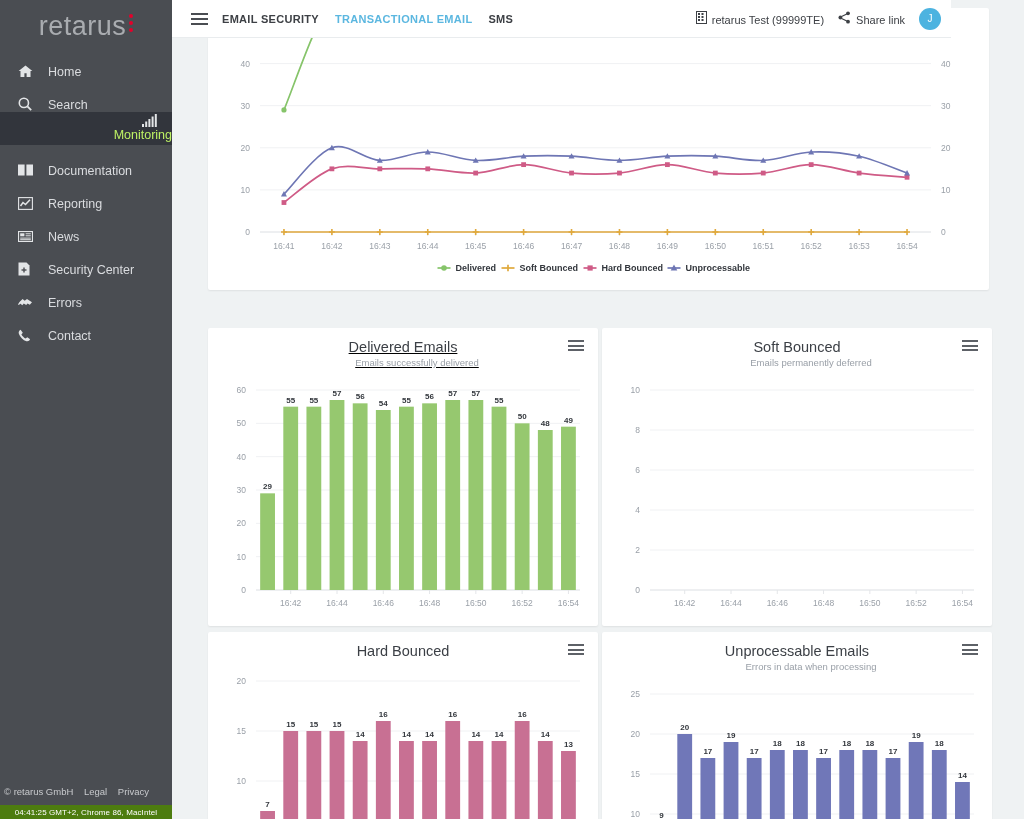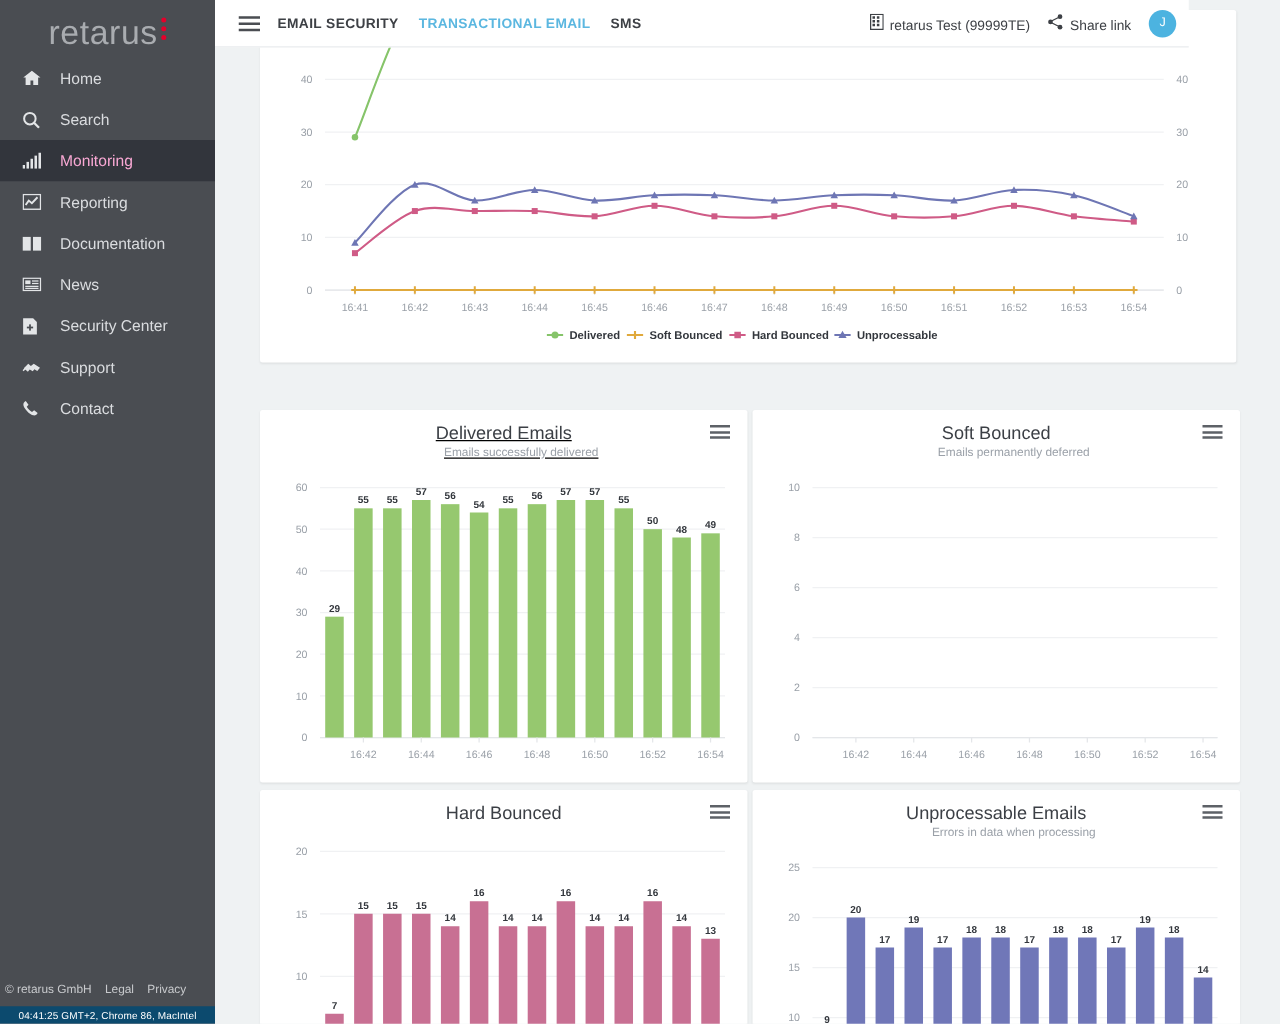--- a/index.html
+++ b/index.html
@@ -30,40 +30,40 @@
   }
   #logo .logo-dots {
     display: inline-block; margin-left: 3px;
     position: relative; top: -2px;
   }
   #logo .logo-dots i {
     display: block; width: 4px; height: 4px; border-radius: 50%;
     background: #e4002b; margin-bottom: 3px;
   }
   .nav-item {
-    height: 33px; display: flex; align-items: center;
+    height: 33px; display: flex; align-items: flex-end;
     padding-left: 18px; font-size: 12.5px; color: #dadcdf;
     cursor: pointer;
   }
-  .nav-item.active { background: #32353c; color: #f9a8d4; }
+  .nav-item.active { background: #32353c; color: #bef264; flex-direction: column; }
   .nav-item .nav-ico {
     width: 22px; height: 16px; display: inline-flex;
     align-items: center; justify-content: flex-start;
     margin-right: 8px; color: #e3e5e7;
   }
   .nav-item svg { display: block; }
   #sidebar-footer {
     position: absolute; bottom: 22px; left: 0; width: 172px;
     text-align: left; font-size: 9.5px; color: #c8cacd;
   }
   #sidebar-footer span { margin: 0 4px; }
   #statusbar {
     position: absolute; bottom: 0; left: 0;
     width: 172px; height: 14px;
-    background: #0c4a6e; color: #ffffff;
+    background: #4d7c0f; color: #ffffff;
     font-size: 8px; display: flex; align-items: center;
     justify-content: center; letter-spacing: .1px;
   }
 
   
   #main { flex: 1; height: 819px; position: relative; background: #eff2f3; }
   #topbar {
     position: absolute; top: 0; left: 0; right: 0; height: 38px;
     background: #ffffff; display: flex; align-items: center;
     border-bottom: 1px solid #e9ecee;
@@ -184,35 +184,35 @@
               <rect x="3.2" y="7.5" width="2" height="5.5" fill="currentColor"></rect>
               <rect x="6.4" y="5" width="2" height="8" fill="currentColor"></rect>
               <rect x="9.6" y="2.5" width="2" height="10.5" fill="currentColor"></rect>
               <rect x="12.8" y="0" width="2" height="13" fill="currentColor"></rect>
             </svg>
           </span>
           <span>Monitoring</span>
         </div>
         <div class="nav-item">
           <span class="nav-ico">
+            <svg width="15" height="12" viewBox="0 0 15 12">
+              <rect x="0" y="0.5" width="6.6" height="11" fill="currentColor"></rect>
+              <rect x="8.4" y="0.5" width="6.6" height="11" fill="currentColor"></rect>
+            </svg>
+          </span>
+          <span>Documentation</span>
+        </div>
+        <div class="nav-item">
+          <span class="nav-ico">
             <svg width="15" height="13" viewBox="0 0 15 13">
               <rect x="0.6" y="0.6" width="13.8" height="11.8" fill="none" stroke="currentColor" stroke-width="1.1"></rect>
               <polyline points="2.5,9 5,5.5 7.5,7.5 12,2.8" fill="none" stroke="currentColor" stroke-width="1.5"></polyline>
             </svg>
           </span>
           <span>Reporting</span>
-        </div>
-        <div class="nav-item">
-          <span class="nav-ico">
-            <svg width="15" height="12" viewBox="0 0 15 12">
-              <rect x="0" y="0.5" width="6.6" height="11" fill="currentColor"></rect>
-              <rect x="8.4" y="0.5" width="6.6" height="11" fill="currentColor"></rect>
-            </svg>
-          </span>
-          <span>Documentation</span>
         </div>
         <div class="nav-item">
           <span class="nav-ico">
             <svg width="15" height="11" viewBox="0 0 15 11">
               <rect x="0.5" y="0.5" width="14" height="10" fill="none" stroke="currentColor" stroke-width="1.2"></rect>
               <rect x="2.2" y="2.3" width="4.2" height="3" fill="currentColor"></rect>
               <rect x="7.6" y="2.3" width="5.2" height="1" fill="currentColor"></rect>
               <rect x="7.6" y="4.3" width="5.2" height="1" fill="currentColor"></rect>
               <rect x="2.2" y="6.6" width="10.6" height="1" fill="currentColor"></rect>
               <rect x="2.2" y="8.2" width="10.6" height="1" fill="currentColor"></rect>
@@ -230,21 +230,21 @@
           </span>
           <span>Security Center</span>
         </div>
         <div class="nav-item">
           <span class="nav-ico">
             <svg width="16" height="12" viewBox="0 0 16 12">
               <path d="M1 6.6L4.6 3l2.1 1.7L9 3l5 3.2-2.2 2.6-2.3-1.4-1.3 1.5-2.4-1.4-1.5 1.8z" fill="currentColor"></path>
               <line x1="0.4" y1="8.6" x2="4" y2="5.2" stroke="currentColor" stroke-width="1.3"></line>
             </svg>
           </span>
-          <span>Support</span>
+          <span>Errors</span>
         </div>
         <div class="nav-item">
           <span class="nav-ico">
             <svg width="13" height="13" viewBox="0 0 13 13">
               <path d="M2.6 0.7C1.4 1.3 0.3 2.6 0.8 4.4c0.7 2.8 4.6 7 7.6 7.8 1.9 0.5 3.1-0.7 3.7-1.9L9.3 8.2 7.6 9.6C6.2 8.8 4.2 6.8 3.4 5.4l1.4-1.7z" fill="currentColor"></path>
             </svg>
           </span>
           <span>Contact</span>
         </div>
       </nav>

